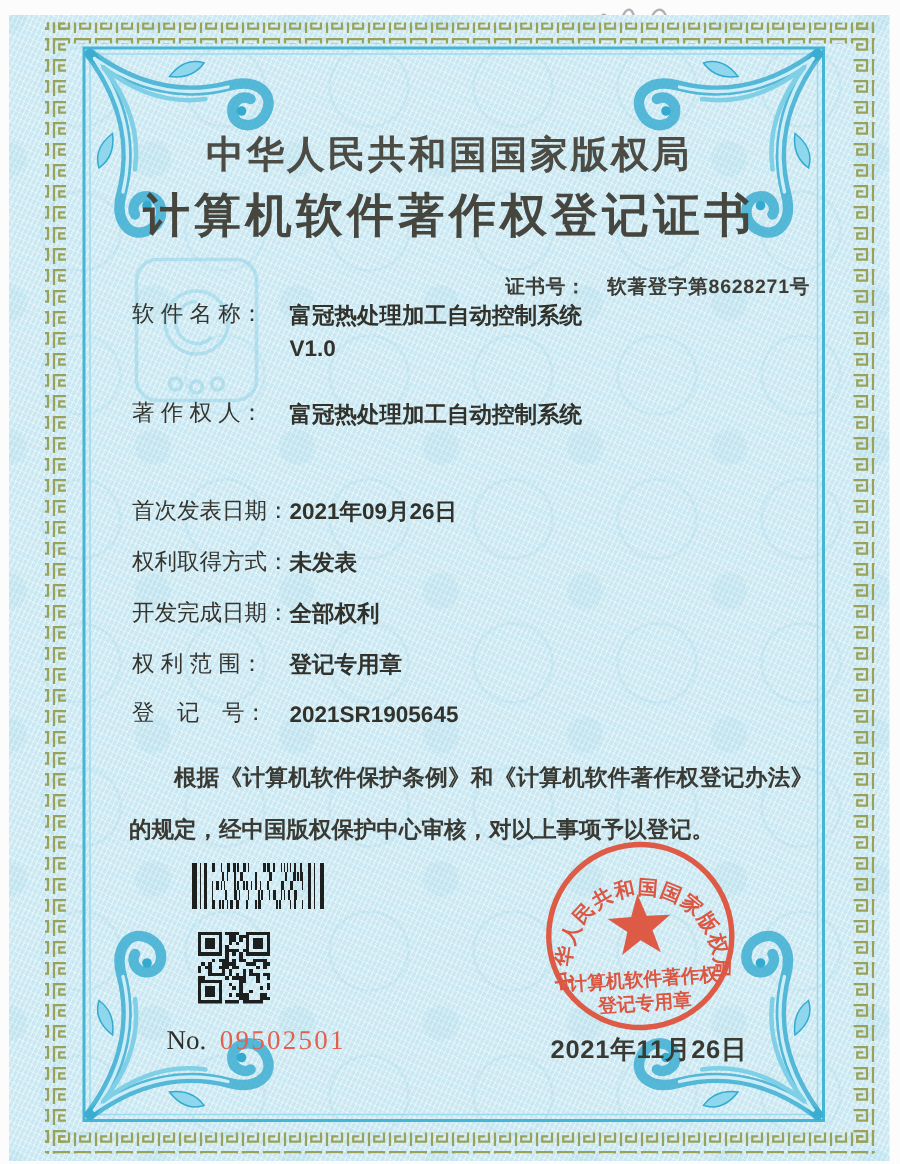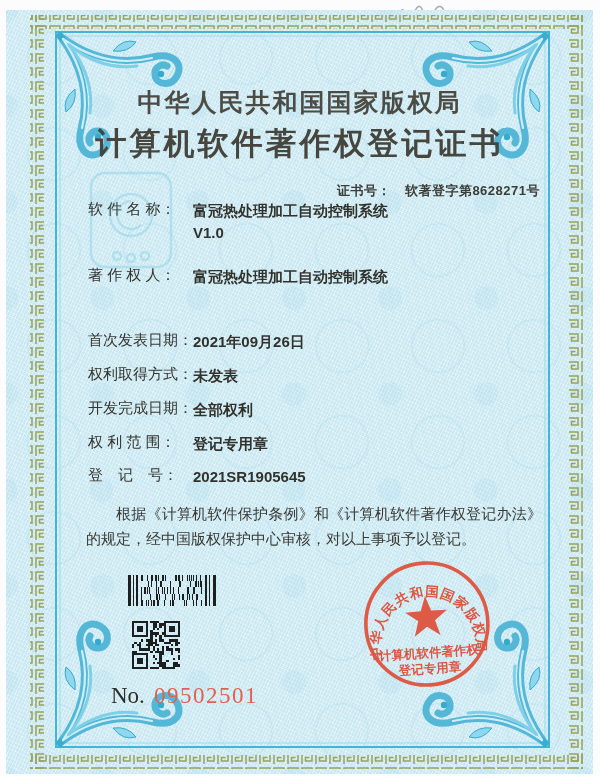--- a/index.html
+++ b/index.html
@@ -40,26 +40,26 @@
   .field-row{left:82px;right:40px;}
   .f-label{
     position:absolute;left:0;top:0;font-size:15px;font-weight:normal;color:#35352f;white-space:nowrap;
   }
   .f-value{
     position:absolute;left:105px;top:0;font-size:15px;font-weight:bold;color:#32322c;
     line-height:22px;white-space:nowrap;
   }
   .statement{
     left:80px;width:456px;top:491px;
-    font-size:15px;font-weight:normal;color:#3a3a34;
-    line-height:25px;text-align:justify;text-indent:2em;
+    font-size:15px;font-weight:bold;color:#3a3a34;
+    line-height:35px;text-align:justify;text-indent:2em;
   }
   .barcode{left:122px;top:565px;width:88px;height:31px;}
   .qrcode{left:126px;top:611px;width:48px;height:48px;}
-  .serial{left:105px;top:673px;font-family:"Liberation Serif", serif;font-size:23px;color:#2e2e2a;}
+  .serial{left:105px;top:673px;font-family:"Liberation Serif", serif;font-size:18px;color:#2e2e2a;}
   .serial .num{color:#e2604e;letter-spacing:1.5px;margin-left:9px;}
   .seal-svg{left:355px;top:550px;width:132px;height:132px;opacity:.92;transform:rotate(-4deg);}
   .seal-ring{fill:none;stroke:#df4f38;stroke-width:3.6;}
   .seal-text{fill:#dd4a33;font-weight:bold;font-family:"Liberation Sans", sans-serif;}
   .date{
     left:361px;top:678px;font-size:17px;font-weight:bold;color:#3a3a33;letter-spacing:.5px;
   }
   .pencil{position:absolute;left:388px;top:0;width:64px;height:32px;opacity:.7;transform:rotate(-6deg);}
   .fl-fat{fill:none;stroke:#35aacf;stroke-width:7;stroke-linecap:round;opacity:.8;}
   .fl-hi{fill:none;stroke:#cdeef8;stroke-width:2.2;stroke-linecap:round;}
@@ -466,15 +466,16 @@
       </defs>
       <circle class="seal-ring" cx="66" cy="64" r="61"></circle>
       <text class="seal-text" font-size="13.5" letter-spacing="1">
         <textPath href="#sealArc" startOffset="50%" text-anchor="middle">中华人民共和国国家版权局</textPath>
       </text>
       <polygon fill="#df4f38" points="66,36 71.2,50.9 86.9,51.2 74.4,60.7 78.9,75.8 66,66.8 53.1,75.8 57.6,60.7 45.1,51.2 60.8,50.9"></polygon>
       <text class="seal-text" x="66" y="97" font-size="12.5" text-anchor="middle">计算机软件著作权</text>
       <text class="seal-text" x="66" y="113" font-size="12.5" text-anchor="middle">登记专用章</text>
     </svg>
 
+    <div class="abs date">2021年11月26日</div>
 
   </div>
 </div>
 
 </body></html>

